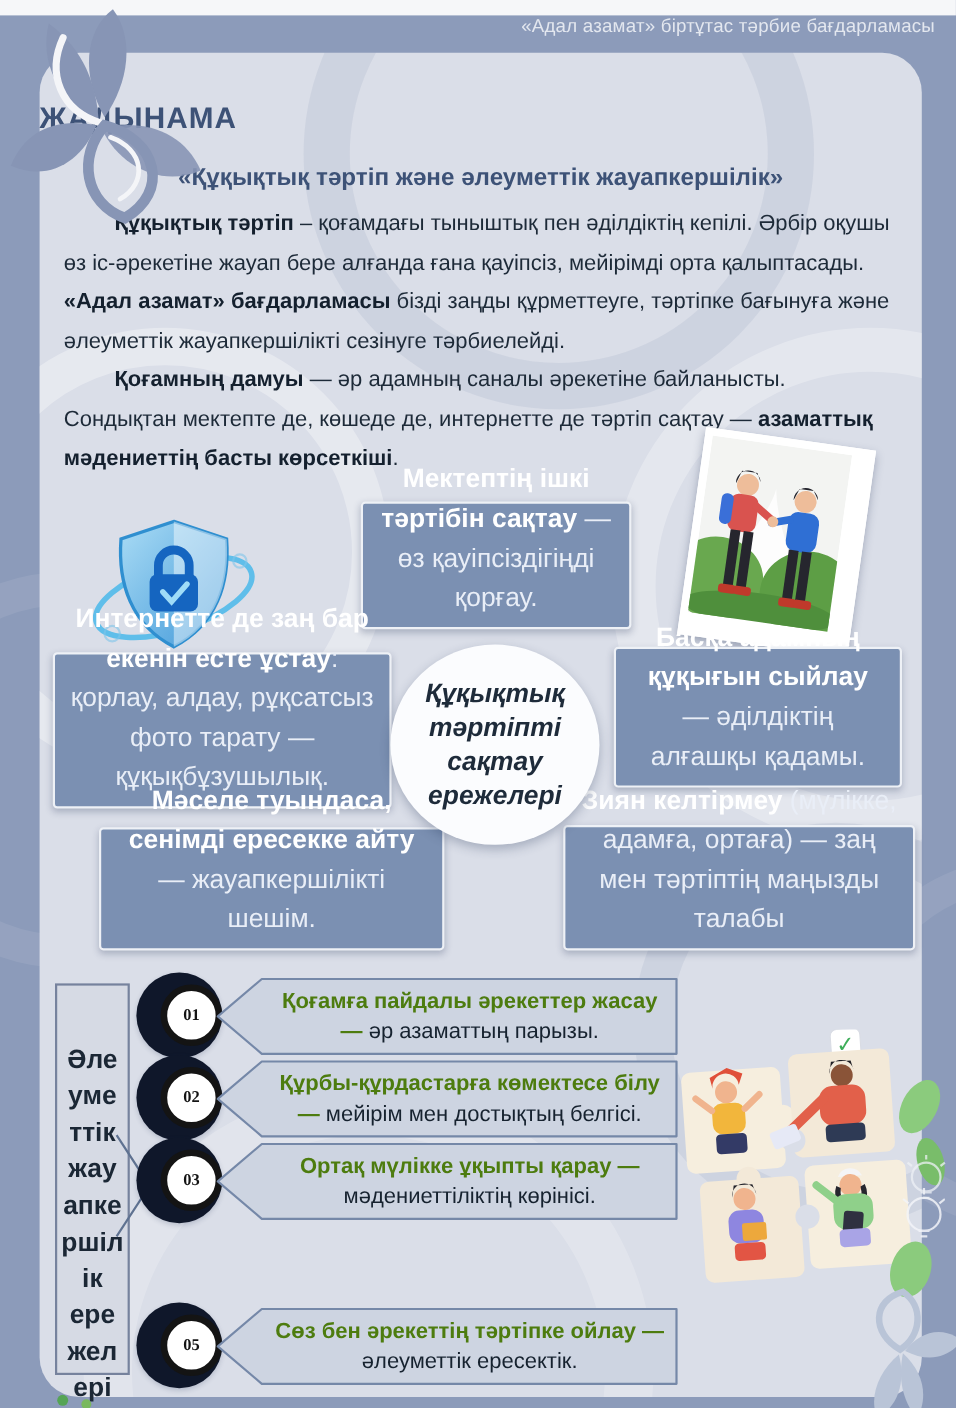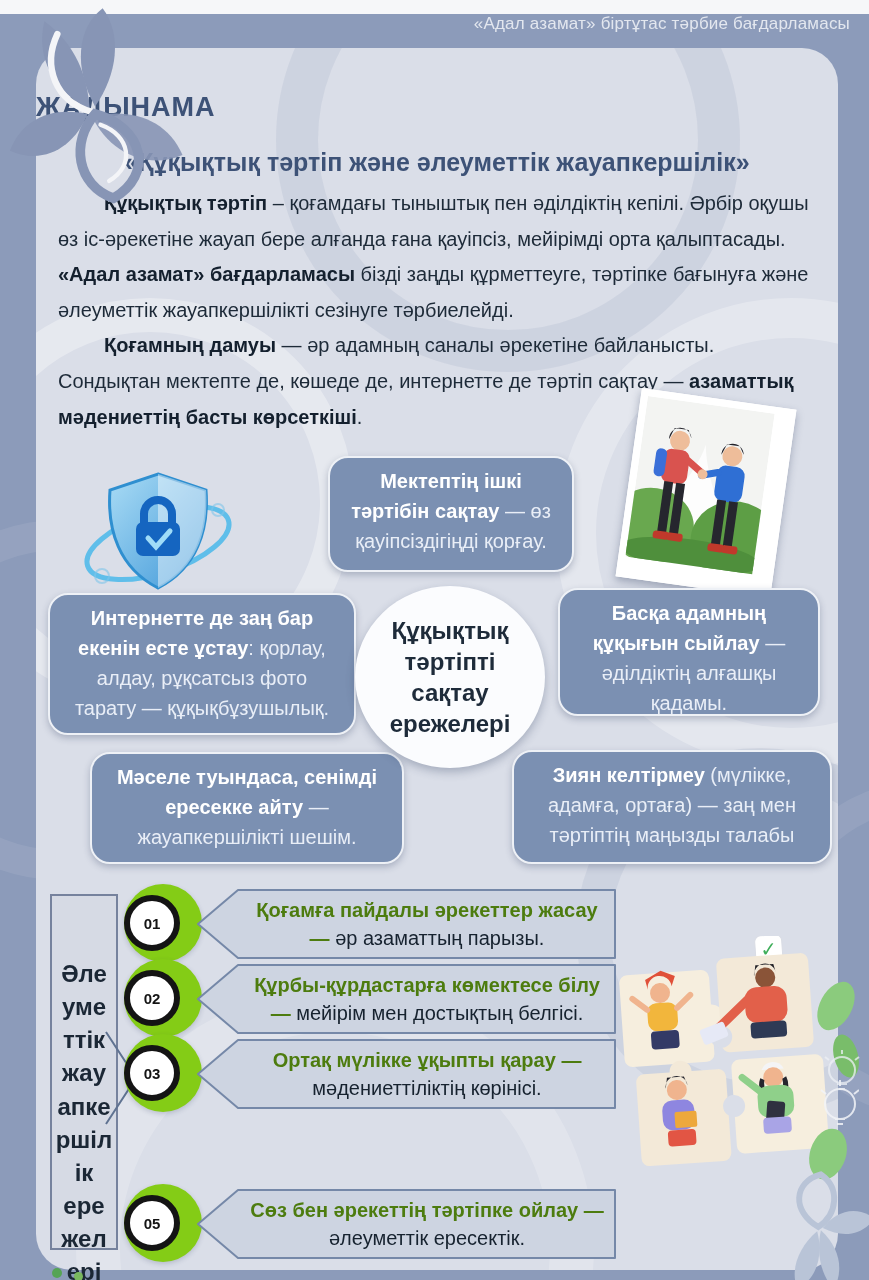--- a/index.html
+++ b/index.html
@@ -8,49 +8,49 @@
   .bgring{position:absolute;border-radius:50%;border-style:solid;pointer-events:none;}
   .top-strip{position:absolute;left:0;top:0;width:100%;height:14px;background:#f6f7f9;z-index:3;}
   .header-bar{position:absolute;left:15px;top:14px;width:100%;height:36px;display:flex;
               justify-content:flex-end;padding-right:34px;box-sizing:border-box;z-index:3;}
   .header-text{color:#e3e7ef;font-size:17px;letter-spacing:.2px;}
   .card{position:absolute;left:36px;top:48px;width:802px;height:1222px;background:#dadee8;
         border-radius:36px;z-index:1;}
   .card-bg{position:absolute;inset:0;border-radius:36px;overflow:hidden;}
   .title{position:absolute;left:0;top:44px;width:100%;text-align:left;font-size:27px;font-weight:bold;
          color:#3d5277;letter-spacing:1px;z-index:2;}
-  .subtitle{position:absolute;left:0;top:100px;width:100%;text-align:center;font-size:25px;font-weight:bold;
+  .subtitle{position:absolute;left:0;top:100px;width:100%;text-align:center;font-size:22px;font-weight:bold;
          color:#3d5277;z-index:2;}
   .intro{position:absolute;left:22px;top:138px;width:762px;font-size:20px;line-height:1.78;
          color:#1d2a38;z-index:2;}
   .intro p{margin:0;text-indent:46px;}
   .intro b{color:#14202e;}
-  .bubble{position:absolute;background:#7b90b2;border:2px solid #eef1f6;border-radius:20px;color:#e9eef7;
-          font-size:20px;line-height:1.5;text-align:center;display:flex;align-items:flex-start;justify-content:center;
+  .bubble{position:absolute;background:#7b90b2;border:2px solid #eef1f6;border-radius:4px;color:#e9eef7;
+          font-size:24px;line-height:1.5;text-align:center;display:flex;align-items:flex-end;justify-content:center;
           padding:8px 14px;box-sizing:border-box;box-shadow:0 3px 7px rgba(40,55,90,.28);z-index:3;}
   .bubble b{color:#ffffff;}
   .box-a{left:292px;top:408px;width:246px;height:116px;}
   .box-b{left:12px;top:545px;width:308px;height:142px;}
   .box-c{left:522px;top:540px;width:262px;height:128px;}
   .box-d{left:54px;top:704px;width:314px;height:112px;}
   .box-e{left:476px;top:702px;width:320px;height:114px;}
   .center-circle{position:absolute;left:319px;top:538px;width:190px;height:182px;border-radius:50%;
           background:#fbfcfe;color:#1e2b3a;font-size:24px;font-weight:bold;line-height:1.3;display:flex;
           align-items:center;justify-content:center;text-align:center;padding:0 16px;box-sizing:border-box;
-          box-shadow:0 4px 10px rgba(40,55,90,.3);z-index:5;}
+          box-shadow:0 4px 10px rgba(40,55,90,.3);z-index:5;font-style:italic;}
   .shield{position:absolute;left:40px;top:410px;width:165px;height:160px;z-index:2;}
   .photo{position:absolute;left:592px;top:350px;width:142px;height:176px;background:#ffffff;border:7px solid #fff;
          box-shadow:0 4px 9px rgba(40,55,90,.35);transform:rotate(8deg);z-index:2;}
   .label-box{position:absolute;left:14px;top:846px;width:68px;height:356px;background:#d6dae4;
          border:2px solid #76829d;color:#1b2735;font-size:24px;font-weight:600;line-height:1.38;
-         text-align:center;white-space:pre-line;padding-top:28px;box-sizing:border-box;z-index:3;}
+         text-align:center;white-space:pre-line;padding-top:18px;box-sizing:border-box;z-index:3;}
   .row{position:absolute;left:88px;width:506px;height:80px;z-index:4;}
   .row-0{top:836px;}.row-1{top:911px;}.row-2{top:986px;}.row-3{top:1061px;}.row-4{top:1136px;}
-  .badge{position:absolute;left:0;top:0;width:78px;height:78px;border-radius:50%;background:#84cc16;
-         display:flex;align-items:center;justify-content:flex-start;box-shadow:0 2px 5px rgba(40,55,90,.2);}
+  .badge{position:absolute;left:0;top:0;width:78px;height:78px;border-radius:50%;background:#0f172a;
+         display:flex;align-items:center;justify-content:flex-end;box-shadow:0 2px 5px rgba(40,55,90,.2);font-family:Liberation Serif, serif;}
   .badge-ring{width:44px;height:44px;border:6px solid #141414;border-radius:50%;display:flex;
          align-items:center;justify-content:center;background:#fff;}
   .badge-num{font-size:15px;font-weight:bold;color:#141414;}
   .arrow{position:absolute;left:72px;top:4px;width:422px;height:72px;}
   .arrow svg{position:absolute;inset:0;width:100%;height:100%;}
   .arrow-text{position:absolute;left:48px;right:8px;top:0;bottom:0;display:flex;align-items:center;
          justify-content:center;text-align:center;font-size:20px;line-height:1.42;color:#16222f;}
   .arrow-text b{color:#4d7c0f;}
   .connector{position:absolute;left:68px;top:978px;z-index:3;}
   .puzzle{position:absolute;left:578px;top:888px;width:245px;height:285px;z-index:2;}

